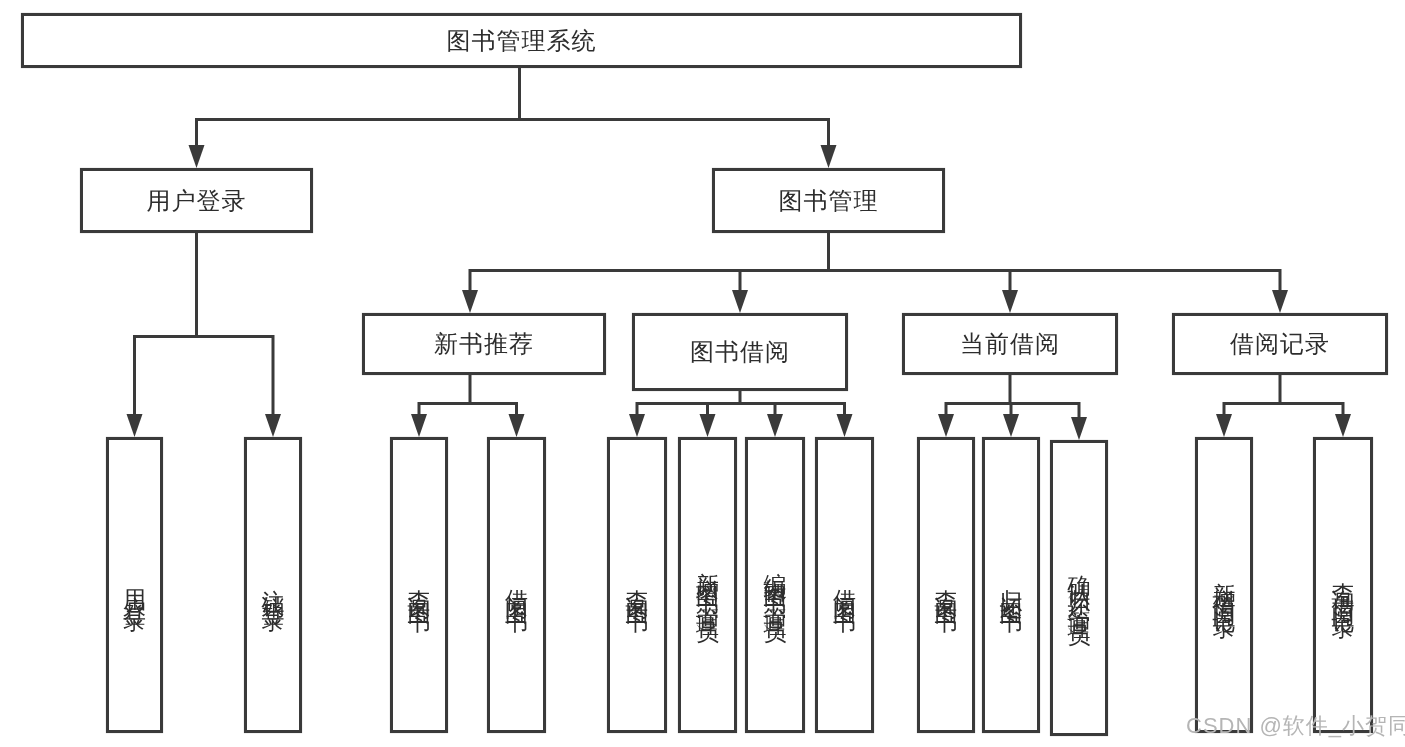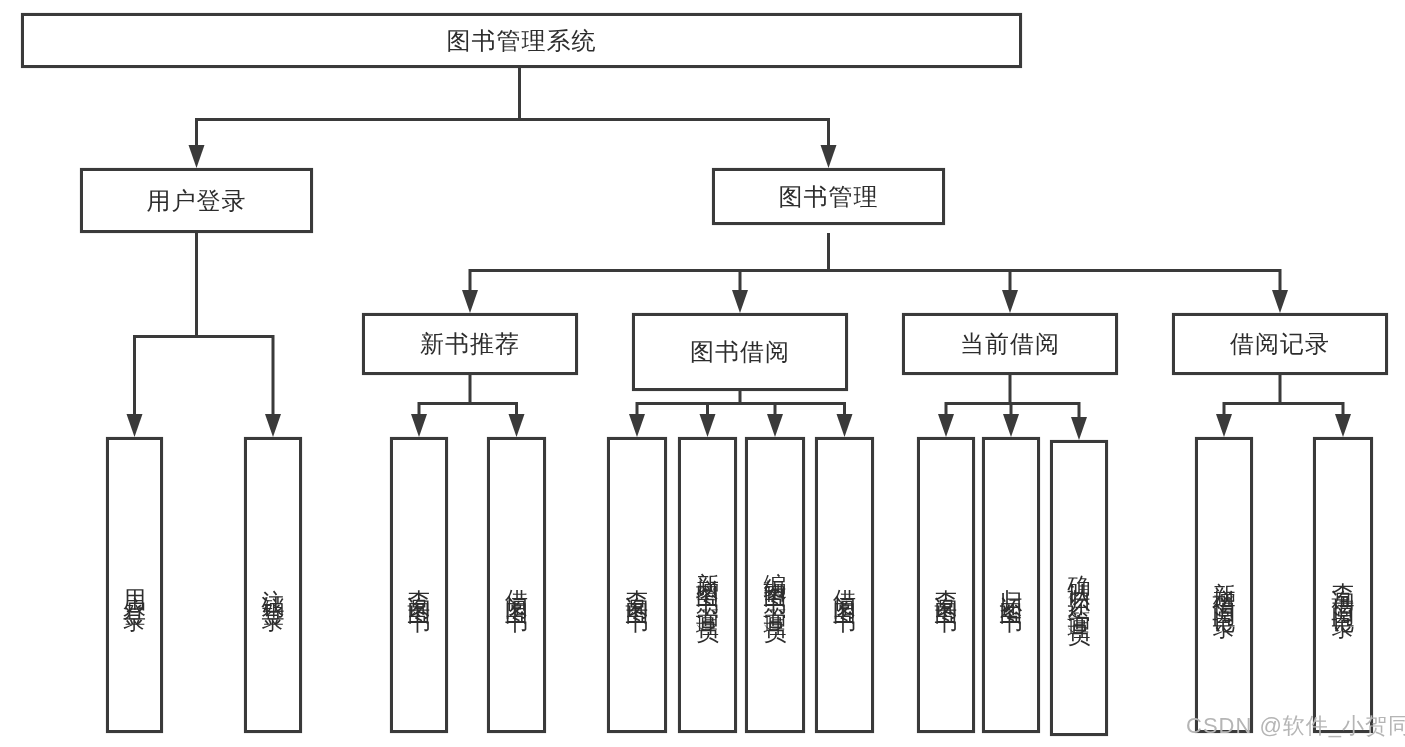--- a/index.html
+++ b/index.html
@@ -81,25 +81,25 @@
     </g>
   </svg>
 
   <div class="node h-node" style="left:21px;top:13px;width:1001px;height:55px">
     <span>图书管理系统</span>
   </div>
 
   <div class="node h-node" style="left:80px;top:168px;width:233px;height:65px">
     <span>用户登录</span>
   </div>
-  <div class="node h-node" style="left:712px;top:168px;width:233px;height:57px">
+  <div class="node h-node" style="left:712px;top:168px;width:233px;height:65px">
     <span>图书管理</span>
   </div>
 
-  <div class="node h-node" style="left:362px;top:313px;width:216px;height:62px">
+  <div class="node h-node" style="left:362px;top:313px;width:244px;height:62px">
     <span>新书推荐</span>
   </div>
   <div class="node h-node" style="left:632px;top:313px;width:216px;height:78px">
     <span>图书借阅</span>
   </div>
   <div class="node h-node" style="left:1172px;top:313px;width:216px;height:62px">
     <span>借阅记录</span>
   </div>
   <div class="node h-node" style="left:902px;top:313px;width:216px;height:62px">
     <span>当前借阅</span>

